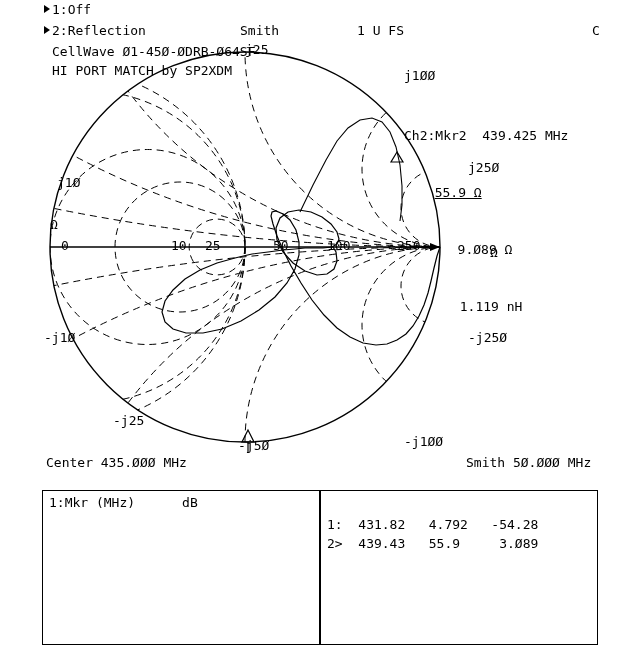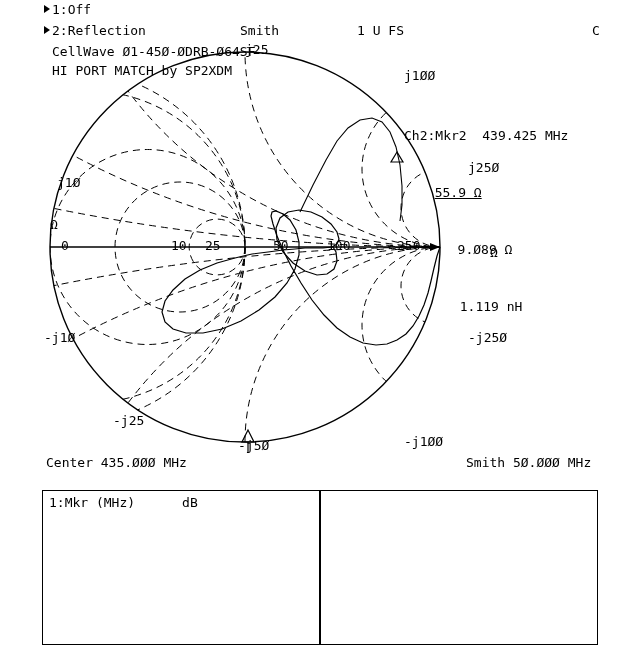--- a/index.html
+++ b/index.html
@@ -175,15 +175,15 @@
 
 <div class="abs mono" id="center-label">Center 435.ØØØ MHz</div>
 <div class="abs mono" id="span-label">Smith 5Ø.ØØØ MHz</div>
 
 <div class="abs" id="table-wrap">
   <div class="tbl" id="tbl-left">
     <div class="tbl-head">1:Mkr (MHz)      dB</div>
     <div class="tbl-rows"></div>
   </div>
   <div class="tbl" id="tbl-right">
-    <div class="tbl-rows" id="right-rows"></div>
+    <div class="tbl-rows" id="right-rows"><div class="row-line">1:  431.82   4.792   -54.28</div><div class="row-line">2&gt;  439.43   55.9     3.Ø89</div></div>
   </div>
 </div>
 
 </body></html>

